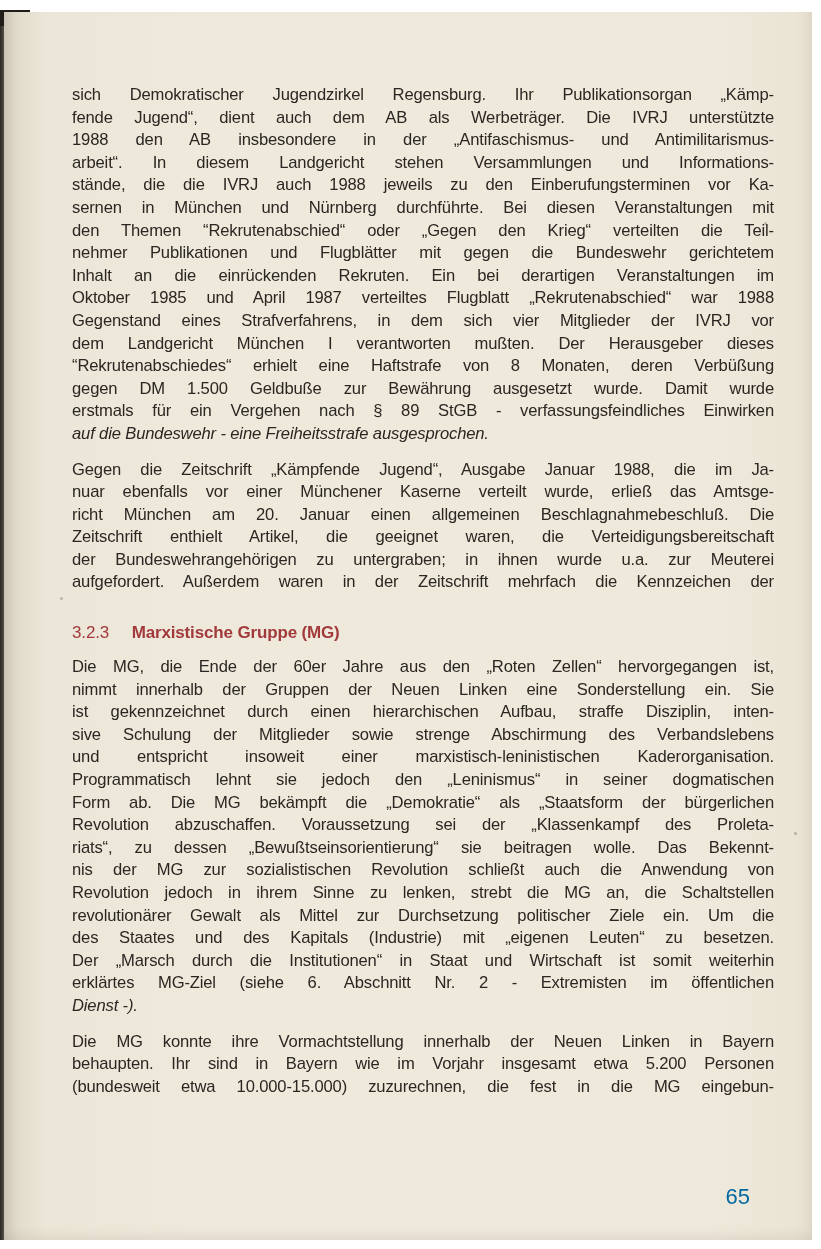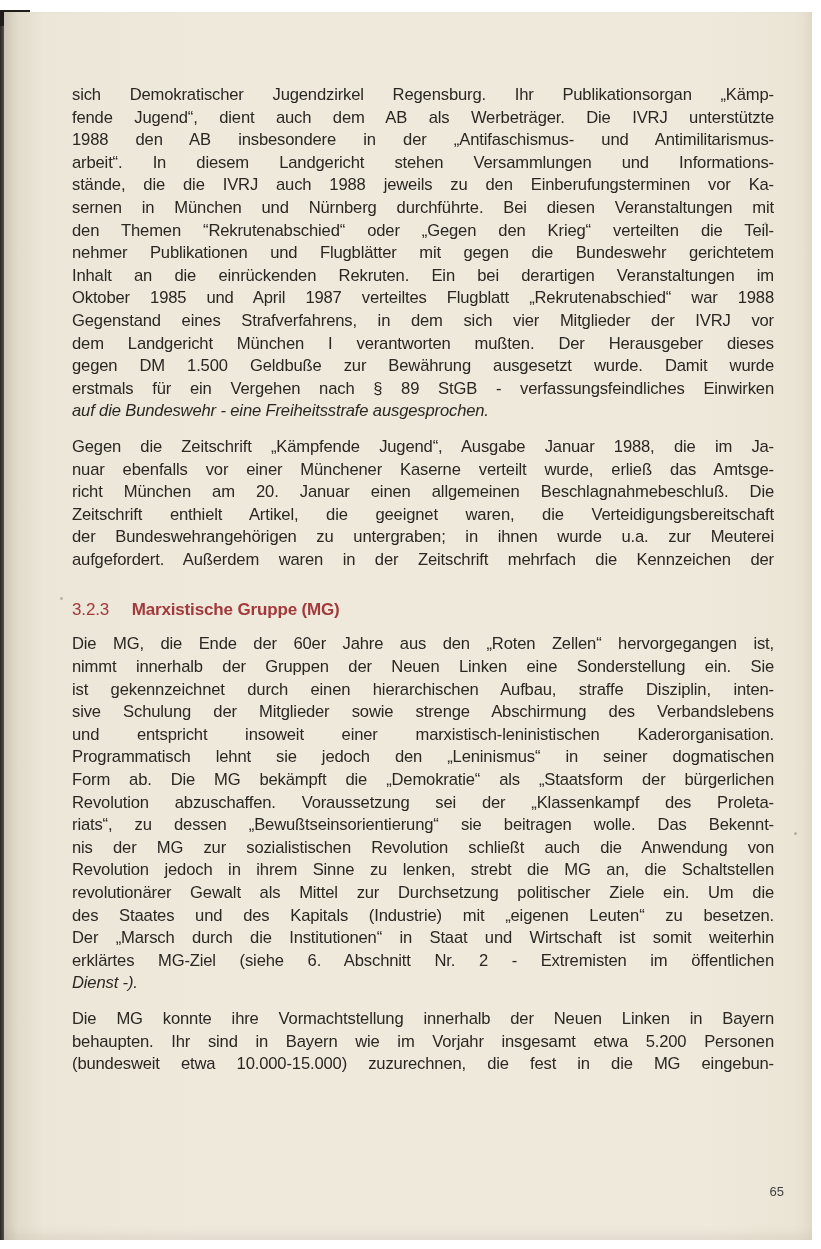--- a/index.html
+++ b/index.html
@@ -75,27 +75,27 @@
     .section-number {
       font-weight: normal;
       margin-right: 6px;
     }
     .section-title {
       font-weight: bold;
       padding-left: 12px;
     }
     .page-number {
       position: absolute;
-      left: 744px;
+      left: 710px;
       top: 1184px;
       width: 40px;
       text-align: right;
       font-family: "Liberation Sans", sans-serif;
-      font-size: 13px;
-      color: #404040;
+      font-size: 22px;
+      color: #0369a1;
     }
     .speck {
       position: absolute;
       width: 3px;
       height: 3px;
       border-radius: 50%;
       background: rgba(90,80,70,0.35);
     }
   </style>
 </head>
@@ -118,20 +118,21 @@
     <span class="line">1988 den AB insbesondere in der „Antifaschismus- und Antimilitarismus-</span>
     <span class="line">arbeit“. In diesem Landgericht stehen Versammlungen und Informations-</span>
     <span class="line">stände, die die IVRJ auch 1988 jeweils zu den Einberufungsterminen vor Ka-</span>
     <span class="line">sernen in München und Nürnberg durchführte. Bei diesen Veranstaltungen mit</span>
     <span class="line">den Themen “Rekrutenabschied“ oder „Gegen den Krieg“ verteilten die Teil-</span>
     <span class="line">nehmer Publikationen und Flugblätter mit gegen die Bundeswehr gerichtetem</span>
     <span class="line">Inhalt an die einrückenden Rekruten. Ein bei derartigen Veranstaltungen im</span>
     <span class="line">Oktober 1985 und April 1987 verteiltes Flugblatt „Rekrutenabschied“ war 1988</span>
     <span class="line">Gegenstand eines Strafverfahrens, in dem sich vier Mitglieder der IVRJ vor</span>
     <span class="line">dem Landgericht München I verantworten mußten. Der Herausgeber dieses</span>
+    <span class="line">“Rekrutenabschiedes“ erhielt eine Haftstrafe von 8 Monaten, deren Verbüßung</span>
     <span class="line">gegen DM 1.500 Geldbuße zur Bewährung ausgesetzt wurde. Damit wurde</span>
     <span class="line">erstmals für ein Vergehen nach § 89 StGB - verfassungsfeindliches Einwirken</span>
     <span class="line last">auf die Bundeswehr - eine Freiheitsstrafe ausgesprochen.</span>
   </div>
 
   <div class="para">
     <span class="line">Gegen die Zeitschrift „Kämpfende Jugend“, Ausgabe Januar 1988, die im Ja-</span>
     <span class="line">nuar ebenfalls vor einer Münchener Kaserne verteilt wurde, erließ das Amtsge-</span>
     <span class="line">richt München am 20. Januar einen allgemeinen Beschlagnahmebeschluß. Die</span>
     <span class="line">Zeitschrift enthielt Artikel, die geeignet waren, die Verteidigungsbereitschaft</span>

